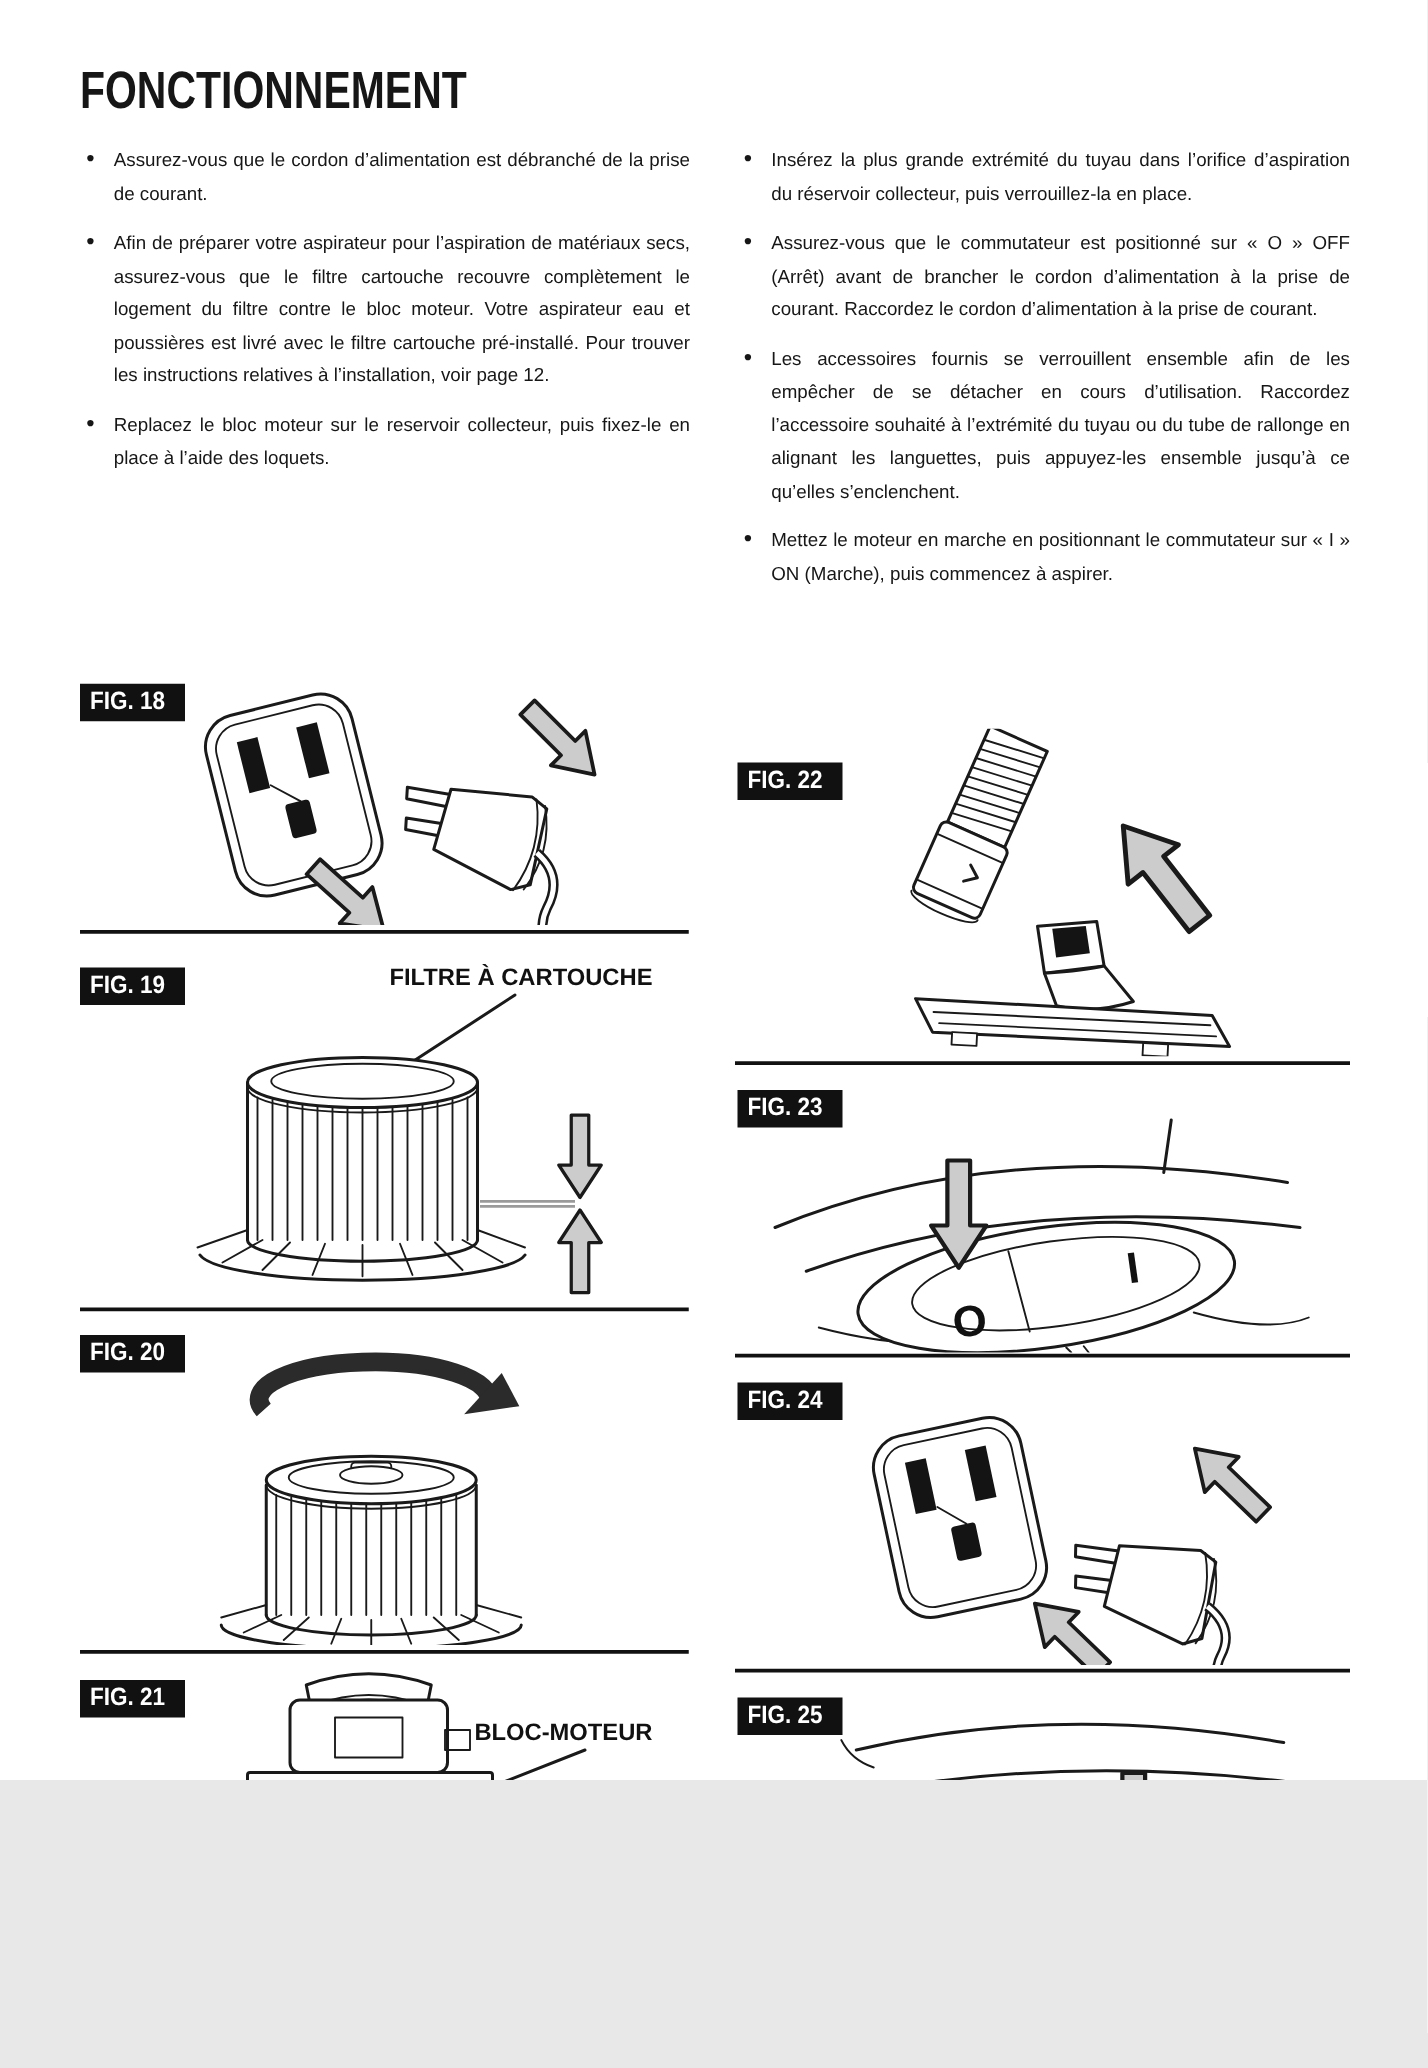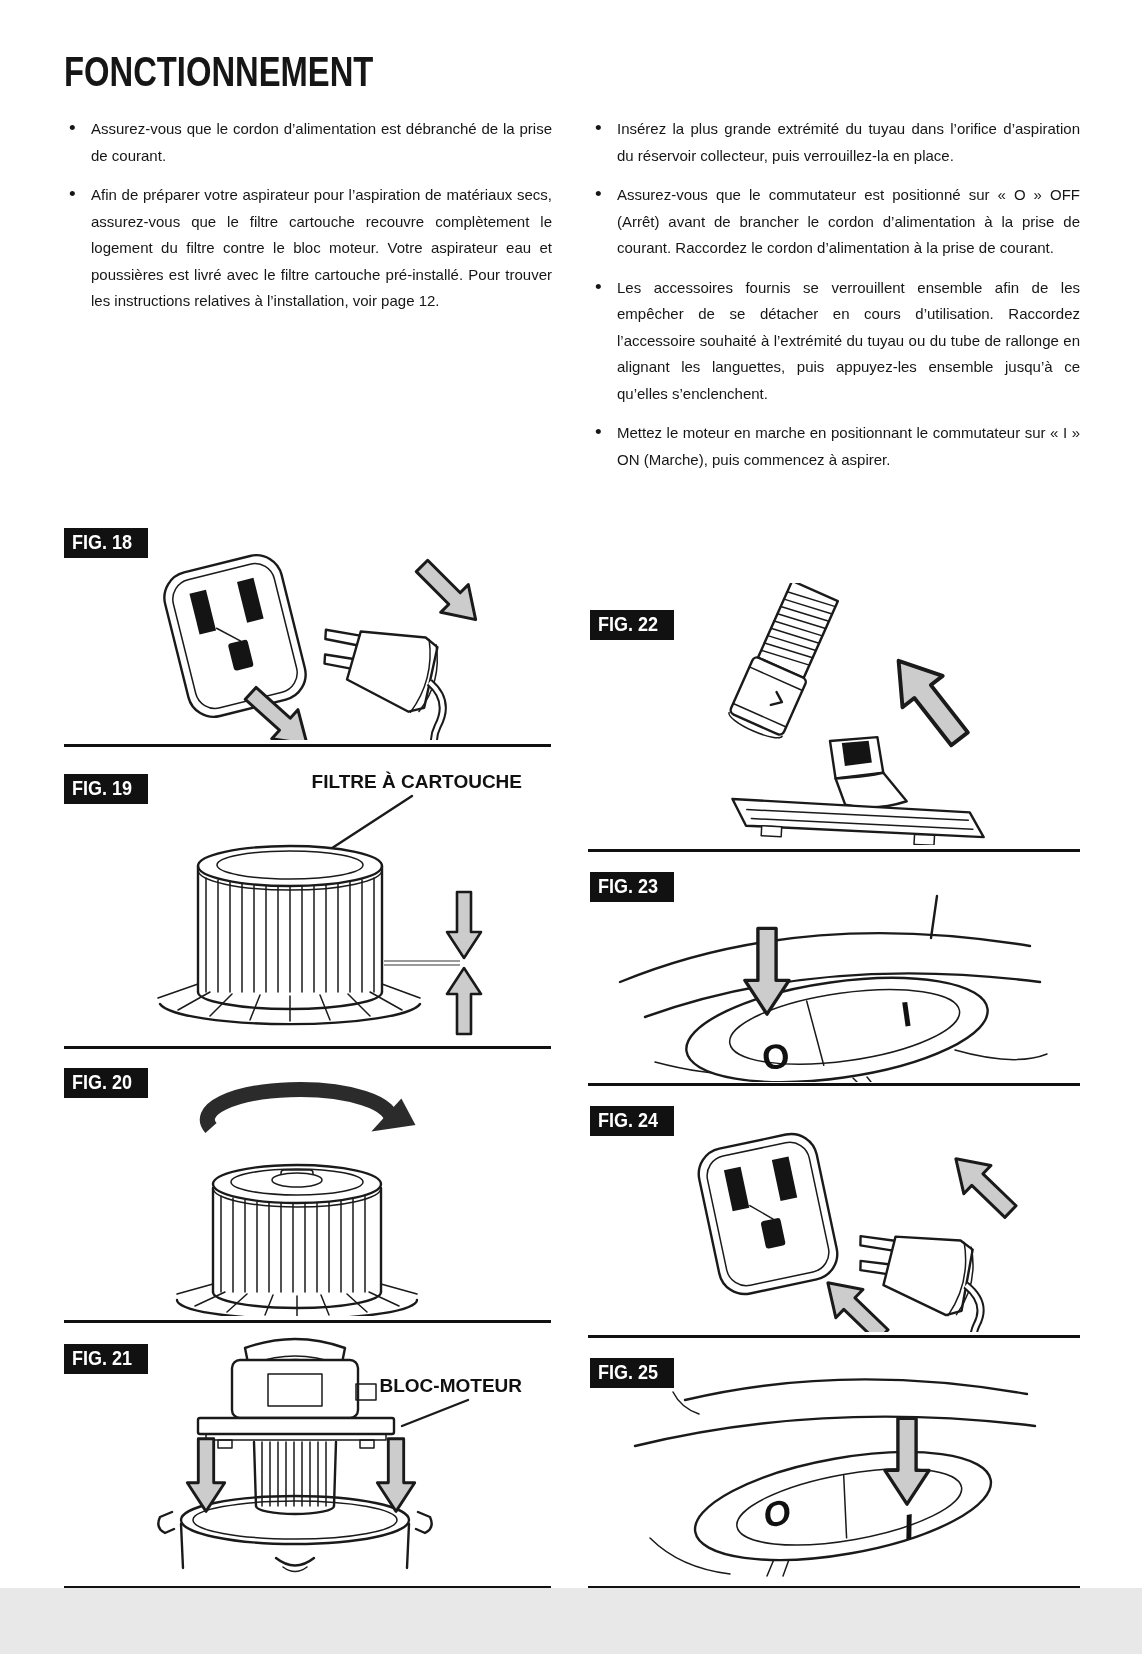--- a/index.html
+++ b/index.html
@@ -1,17 +1,17 @@
 <!DOCTYPE html>
 <html style="--text: #1a1a1a; --badge_bg: #111111; --arrow_fill: #cccccc; --rule: #111111;"><head>
 <meta charset="utf-8">
 <style>
   html,body { margin:0; padding:0; background:#e8e8e8; }
   .page {
-    position:relative; width:1142px; height:1588px; margin:0 auto;
+    position:relative; width:1142px; height:1424px; margin:0 auto;
     background:#ffffff; overflow:hidden;
     font-family:"Liberation Sans", sans-serif; color:var(--text,#1a1a1a);
   }
   .page-title {
     position:absolute; left:64px; top:48px; margin:0;
     font-size:42px; font-weight:bold; letter-spacing:0px; white-space:nowrap;
     transform:scaleX(0.78); transform-origin:left top; color:#161616;
   }
   .bullets { position:absolute; margin:0; padding:0; list-style:none; }
   .bullets.left  { left:64px;  top:116px; width:488px; }
@@ -59,30 +59,31 @@
   </defs>
 </svg>
 
 <div class="page">
 
   <h1 class="page-title">FONCTIONNEMENT</h1>
 
   <ul class="bullets left">
     <li>Assurez-vous que le cordon d’alimentation est débranché de la prise de courant.</li>
     <li>Afin de préparer votre aspirateur pour l’aspiration de matériaux secs, assurez-vous que le filtre cartouche recouvre complètement le logement du filtre contre le bloc moteur. Votre aspirateur eau et poussières est livré avec le filtre cartouche pré-installé. Pour trouver les instructions relatives à l’installation, voir page 12.</li>
+    <li>Replacez le bloc moteur sur le reservoir collecteur, puis fixez-le en place à l’aide des loquets.</li>
   </ul>
 
   <ul class="bullets right">
     <li>Insérez la plus grande extrémité du tuyau dans l’orifice d’aspiration du réservoir collecteur, puis verrouillez-la en place.</li>
     <li>Assurez-vous que le commutateur est positionné sur « O » OFF (Arrêt) avant de brancher le cordon d’alimentation à la prise de courant. Raccordez le cordon d’alimentation à la prise de courant.</li>
     <li>Les accessoires fournis se verrouillent ensemble afin de les empêcher de se détacher en cours d’utilisation. Raccordez l’accessoire souhaité à l’extrémité du tuyau ou du tube de rallonge en alignant les languettes, puis appuyez-les ensemble jusqu’à ce qu’elles s’enclenchent.</li>
     <li>Mettez le moteur en marche en positionnant le commutateur sur « I » ON (Marche), puis commencez à aspirer.</li>
   </ul>
 
-  <div class="figbadge" style="left:64px;top:528px">
+  <div class="figbadge" style="left:64px;top:547px">
     <span>FIG. 18</span>
   </div>
   <svg class="fig" style="left:100px;top:540px" width="420" height="200" viewBox="0 0 420 200">
     <g transform="translate(135,96) rotate(-14)">
       <rect class="ln fw" x="-60" y="-74" width="120" height="148" rx="26"></rect>
       <rect class="lnthin" x="-52" y="-66" width="104" height="132" rx="20"></rect>
       <rect class="fb" x="-34" y="-52" width="17" height="42"></rect>
       <rect class="fb" x="15" y="-52" width="17" height="42"></rect>
       <line class="lnthin" x1="-16" y1="-12" x2="4" y2="6"></line>
       <rect class="fb" x="-9" y="6" width="20" height="28" rx="3"></rect>

